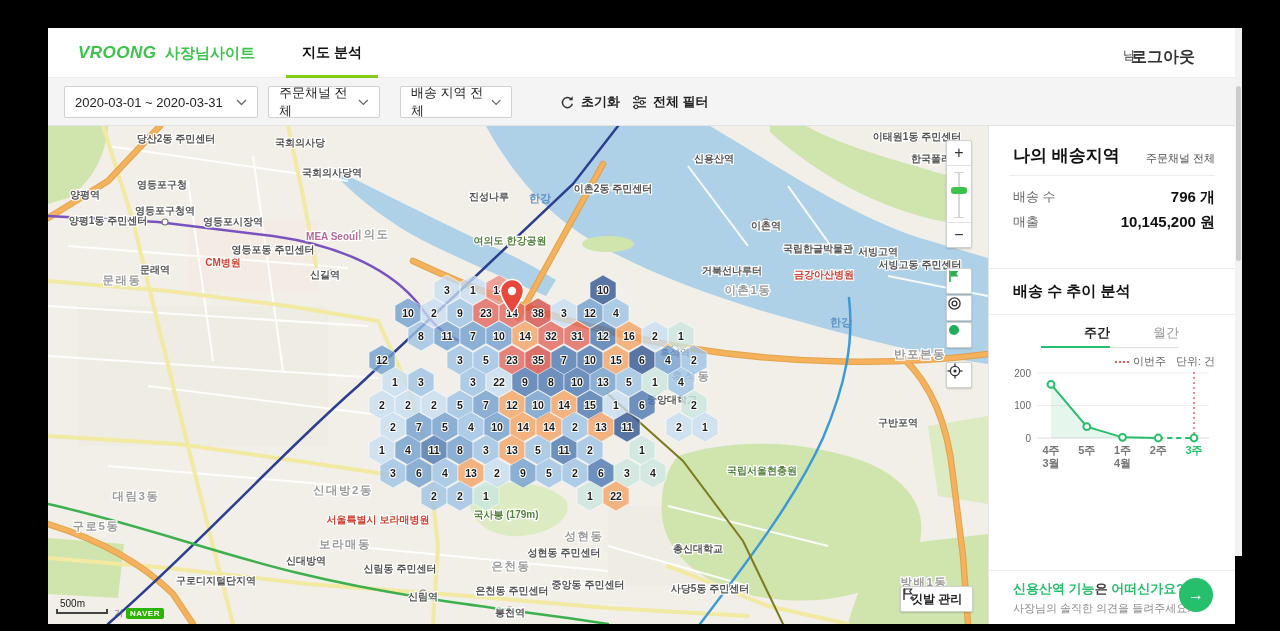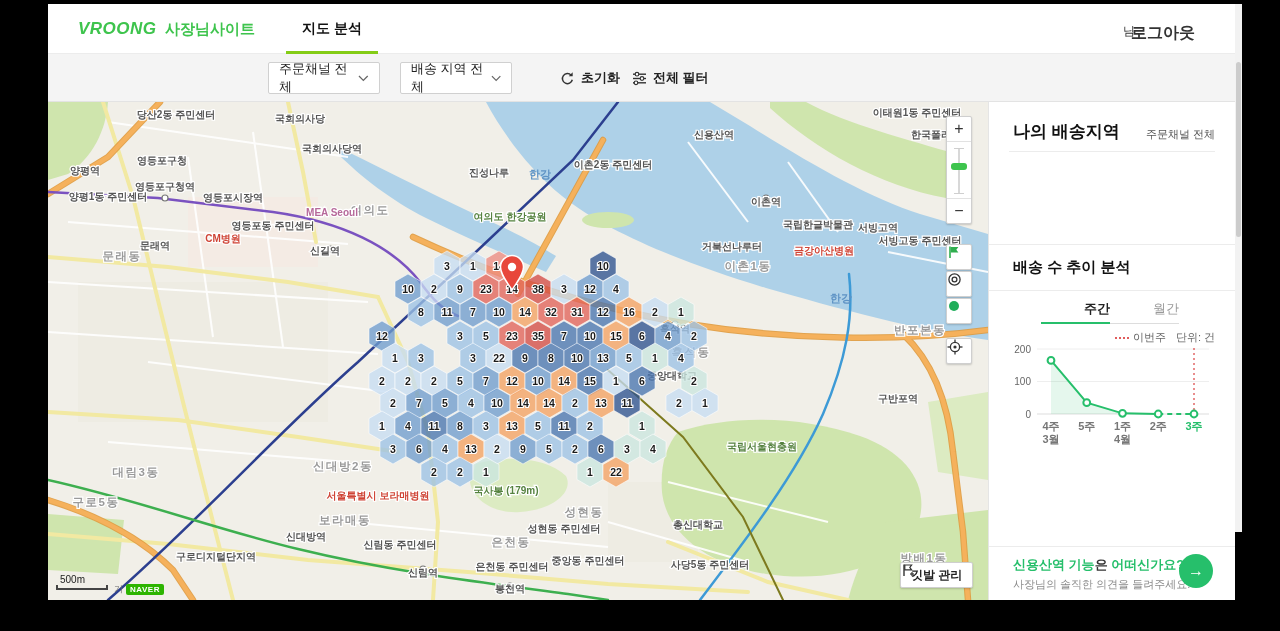--- a/index.html
+++ b/index.html
@@ -1,20 +1,20 @@
 <!DOCTYPE html>
 <html style="--brand: #3ec44d; --accent: #26bf6b; --alert: #e05c5c;"><head>
 <meta charset="utf-8">
 <style>
   :root{ --brand:#3ec44d; --accent:#26bf6b; --alert:#e05c5c; }
   *{box-sizing:border-box}
   html,body{margin:0;padding:0}
   body{width:1280px;height:631px;position:relative;background:#000;overflow:hidden;
        font-family:"Liberation Sans","DejaVu Sans",sans-serif;color:#222}
-  .window{position:absolute;left:48px;top:4px;width:1194px;height:528px;background:#ec4899}
+  .window{position:absolute;left:48px;top:28px;width:1194px;height:528px;background:#ec4899}
 
   
   .scrollbar{position:absolute;right:0;top:0;width:7px;height:100%;background:#f2f2f2}
   .scrollbar .thumb{position:absolute;left:1px;width:5px;top:58px;height:175px;background:#cccccc;border-radius:3px}
 
   
   .app-header{position:absolute;left:0;top:0;right:7px;height:50px;background:#fff;border-bottom:1px solid #ececec}
   .logo{position:absolute;left:30px;top:15px;font-size:17px;font-weight:800;font-style:italic;color:var(--brand);letter-spacing:.5px}
   .brand{position:absolute;left:117px;top:16px;font-size:15px;font-weight:700;color:var(--brand)}
   .tab{position:absolute;left:238px;top:0;width:92px;height:50px;line-height:49px;text-align:center;
@@ -98,20 +98,26 @@
 
   <div class="app-header">
     <span class="logo">VROONG</span>
     <span class="brand">사장님사이트</span>
     <div class="tab">지도 분석</div>
     <span class="hdr-user">님</span>
     <span class="hdr-logout">로그아웃</span>
   </div>
 
   <div class="filterbar">
+    <div class="sel" id="sel-date">
+      <span>2020-03-01 ~ 2020-03-31</span>
+      <svg width="11" height="7" viewBox="0 0 11 7">
+          <path d="M1,1 L5.5,5.5 L10,1" fill="none" stroke="#666" stroke-width="1.3"></path>
+        </svg>
+    </div>
     <div class="sel" id="sel-channel">
       <span>주문채널 전체</span>
       <svg width="11" height="7" viewBox="0 0 11 7">
           <path d="M1,1 L5.5,5.5 L10,1" fill="none" stroke="#666" stroke-width="1.3"></path>
         </svg>
     </div>
     <div class="sel" id="sel-area">
       <span>배송 지역 전체</span>
       <svg width="11" height="7" viewBox="0 0 11 7">
           <path d="M1,1 L5.5,5.5 L10,1" fill="none" stroke="#666" stroke-width="1.3"></path>
@@ -733,20 +739,28 @@
       <span>기</span>
       <span class="badge">NAVER</span>
     </div>
   </div>
 
   <div class="panel">
     <div class="p-title1">나의 배송지역</div>
     <div class="p-channel">주문채널 전체</div>
     <div class="hr" style="top:49px;left:20px;right:20px"></div>
 
+    <div class="srow" style="top:62px">
+      <span class="sl">배송 수</span>
+      <span class="sv">796 개</span>
+    </div>
+    <div class="srow" style="top:87px">
+      <span class="sl">매출</span>
+      <span class="sv">10,145,200 원</span>
+    </div>
 
     <div class="hr" style="top:142px"></div>
     <div class="p-title2">배송 수 추이 분석</div>
     <div class="hr" style="top:188px"></div>
 
     <div class="tabs">
       <div class="tabi on">주간</div>
       <div class="tabi off">월간</div>
     </div>
 

